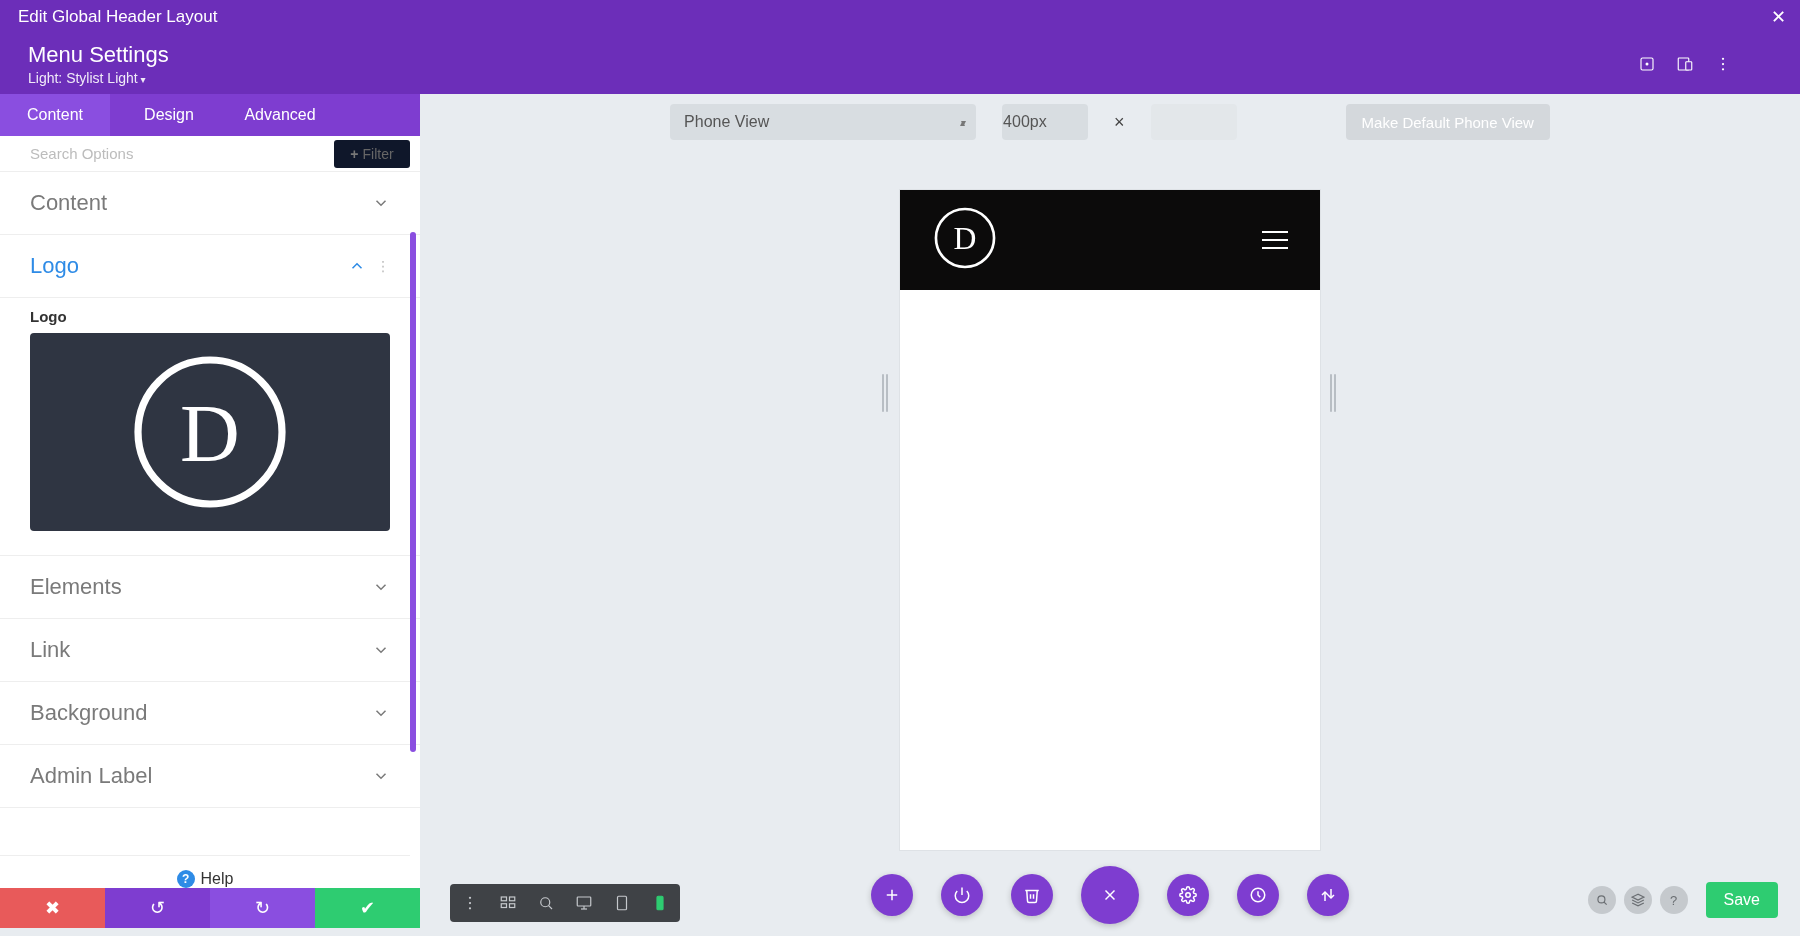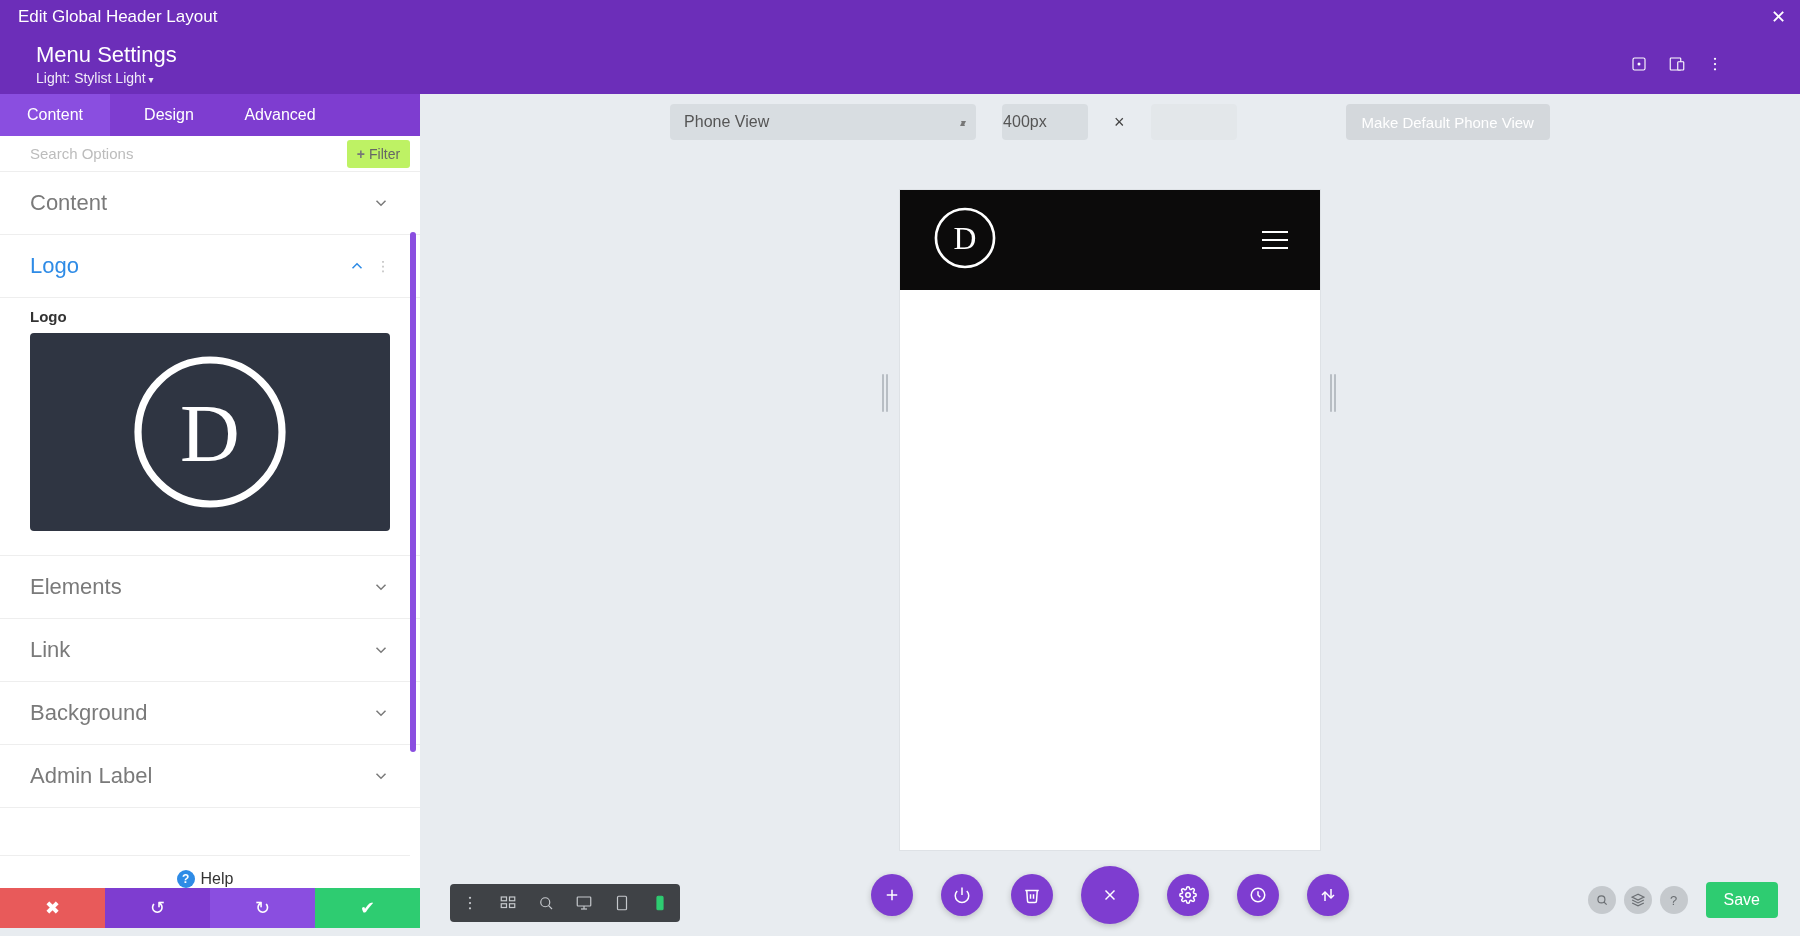--- a/index.html
+++ b/index.html
@@ -3,42 +3,42 @@
 <meta charset="utf-8">
 <style>
 * { box-sizing: border-box; margin: 0; padding: 0; }
 body { font-family: -apple-system, BlinkMacSystemFont, "Segoe UI", Arial, sans-serif; overflow: hidden; width: 1800px; height: 936px; background: #e8ecf0; position: relative; }
 
 
 .top-bar { height: 34px; background: #6c2eb9; color: #fff; display: flex; align-items: center; padding: 0 18px; font-size: 17px; font-weight: 500; position: relative; }
 .top-bar .close-x { position: absolute; right: 14px; top: 50%; transform: translateY(-50%); font-size: 18px; cursor: pointer; }
 
 
-.header { height: 60px; background: #6c2eb9; color: #fff; display: flex; align-items: center; justify-content: space-between; padding: 0 36px; }
+.header { height: 60px; background: #6c2eb9; color: #fff; display: flex; align-items: center; justify-content: space-between; padding: 0 28px; }
 .header-left .title { font-size: 22px; font-weight: 500; }
 .header-left .preset { font-size: 14px; opacity: 0.9; margin-top: 2px; }
 .header-left .preset::after { content: " \25BE"; font-size: 10px; }
 .header-icons { display: flex; gap: 20px; align-items: center; padding-right: 40px; }
 .hicon { width: 18px; height: 18px; display:inline-flex; align-items:center; justify-content:center; cursor:pointer; }
 .hicon svg { width: 18px; height: 18px; fill: none; stroke: #fff; stroke-width: 1.5; }
 
 
 .sidebar { position: absolute; left: 0; top: 94px; width: 420px; bottom: 8px; background: #fff; display: flex; flex-direction: column; }
 
 
 .tabs { height: 42px; background: #7e3dd0; display: flex; color: #fff; font-size: 16px; }
 .tab { flex: none; padding: 0 20px; display: flex; align-items: center; cursor: pointer; }
 .tab.active { background: #8a4ee0; }
 .tab:nth-child(1){ width: 110px; justify-content:center;}
 .tab:nth-child(2){ width: 110px; justify-content:center;padding-left:28px;}
 .tab:nth-child(3){ width: 120px; justify-content:center;}
 
 
 .search-row { height: 36px; border-bottom: 1px solid #eee; display: flex; align-items: center; justify-content: space-between; padding: 0 0 0 30px; color: #bcbcbc; font-size: 15px; }
-.filter-btn { background: #bef264; height: 28px; width: 63px; margin-right: 10px; border-radius: 3px; display:flex; align-items:center; justify-content:center; gap:4px; font-size: 14px; color:#666; cursor:pointer; }
+.filter-btn { background: #0f172a; height: 28px; width: 76px; margin-right: 10px; border-radius: 3px; display:flex; align-items:center; justify-content:center; gap:4px; font-size: 14px; color:#666; cursor:pointer; }
 .filter-btn::before { content: "+"; font-weight: bold; color:#777; }
 
 
 .panel { flex: 1; overflow-y: auto; padding-bottom: 80px; position:relative; }
 .panel::-webkit-scrollbar{ width:8px; }
 .panel::-webkit-scrollbar-thumb{ background:#bbb; border-radius:4px; }
 
 .toggle { display: flex; align-items: center; justify-content: space-between; padding: 18px 30px; border-bottom: 1px solid #eee; cursor:pointer; }
 .toggle-label { font-size: 22px; color: #7a7a7a; font-weight: 400; }
 .logo-section .toggle-label { color: #2e8be6; }

